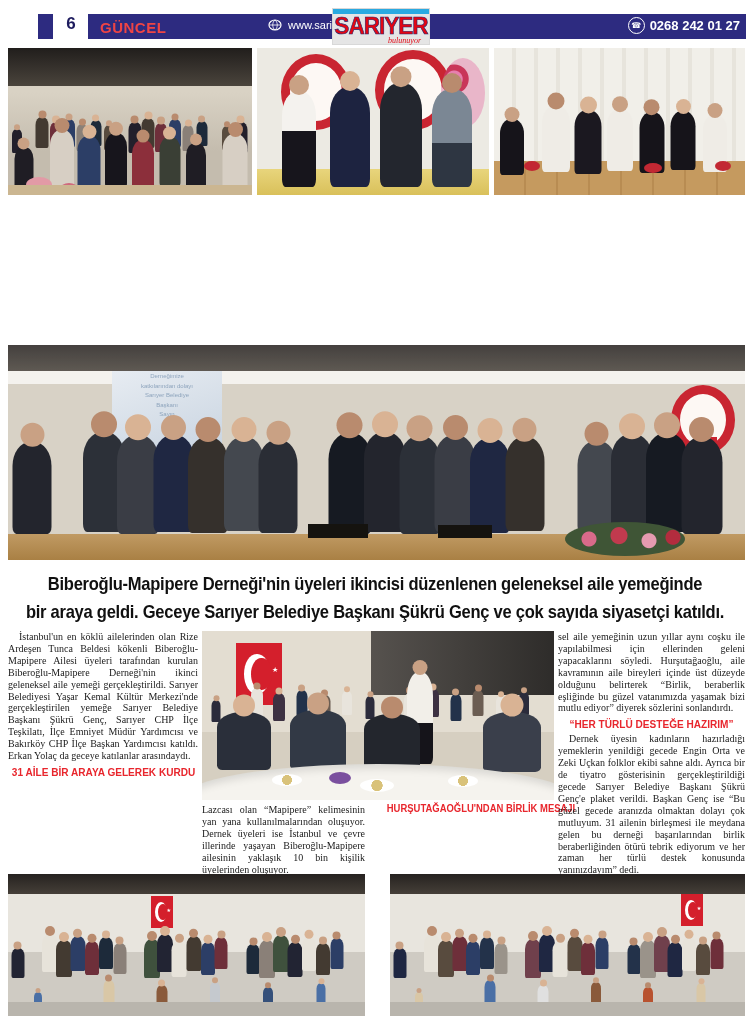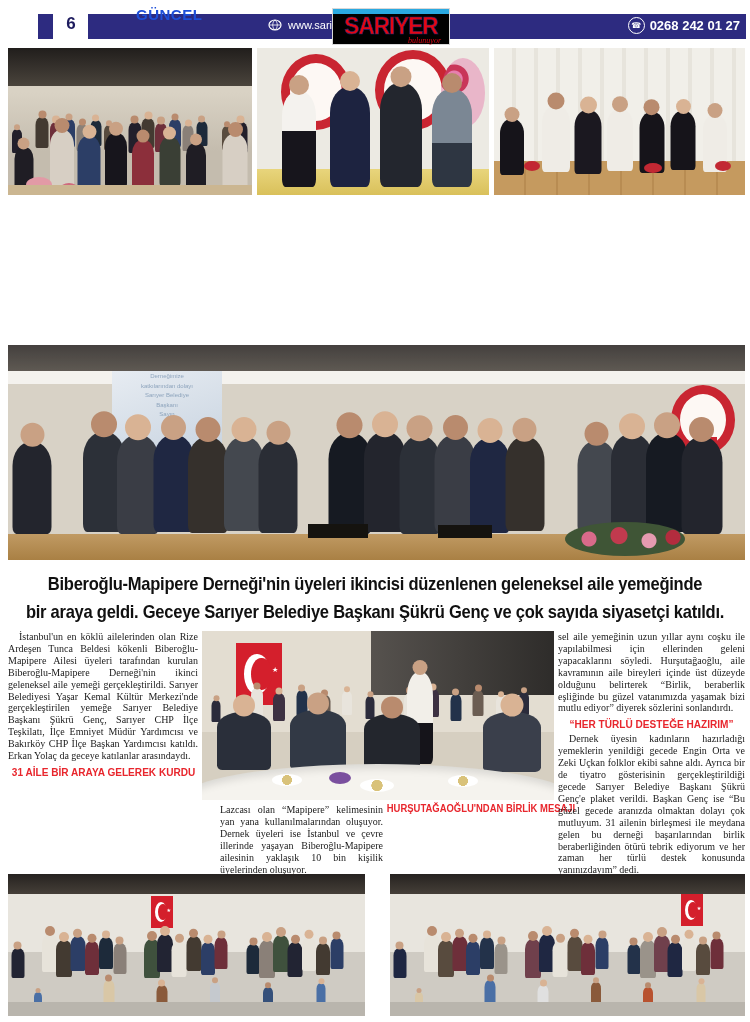--- a/index.html
+++ b/index.html
@@ -3,25 +3,25 @@
 <meta charset="utf-8">
 <style>
   html,body{margin:0;padding:0;background:#e9e9e9;}
   .page{position:relative;width:750px;height:1022px;margin:0 auto;background:#ffffff;overflow:hidden;
         font-family:"Liberation Serif",serif;color:#111;}
   
   .bar{position:absolute;left:88px;top:14px;width:658px;height:25px;background:#2d2b80;}
   .pgsq{position:absolute;left:38px;top:14px;width:15px;height:25px;background:#2d2b80;}
   .pgnum{position:absolute;left:55px;top:14px;width:32px;height:25px;line-height:25px;text-align:center;
          font:bold 17px "Liberation Sans",sans-serif;color:#1d1b5e;}
-  .section{position:absolute;left:100px;top:6px;font:bold 15px "Liberation Sans",sans-serif;
-           color:#1d4ed8;letter-spacing:.5px;margin-left:36px;}
+  .section{position:absolute;left:100px;top:19px;font:bold 15px "Liberation Sans",sans-serif;
+           color:#ef4444;letter-spacing:.5px;}
   .webgrp{position:absolute;left:268px;top:19px;display:flex;align-items:center;gap:5px;color:#fff;}
   .webgrp .txt{font:11px "Liberation Sans",sans-serif;}
-  .logo{position:absolute;left:333px;top:9px;width:116px;height:35px;background:#000000;box-shadow:0 0 0 1px #d8d8d8;}
+  .logo{position:absolute;left:333px;top:9px;width:96px;height:35px;background:#e5e5e5;box-shadow:0 0 0 1px #d8d8d8;}
   .logo .strip{position:absolute;left:0;top:0;right:0;height:5px;background:#2aa9e1;}
   .logo .word{position:absolute;left:0;right:0;top:4px;text-align:center;
               font:bold 23px/26px "Liberation Sans",sans-serif;color:#e30613;
               letter-spacing:-1px;transform:scaleX(.98);-webkit-text-stroke:.6px #23256d;}
   .logo .sub{position:absolute;right:8px;bottom:-1px;font:italic 8px "Liberation Serif",serif;color:#e30613;}
   .phonegrp{position:absolute;right:10px;top:17px;display:flex;align-items:center;gap:5px;color:#fff;}
   .phonegrp .circ{width:15px;height:15px;border:1.5px solid #fff;border-radius:50%;
                   display:flex;align-items:center;justify-content:center;font-size:8px;line-height:1;}
   .phonegrp .num{font:bold 13px "Liberation Sans",sans-serif;}
   
@@ -357,21 +357,21 @@
     <div class="fig" style="left:88%;bottom:28px;width:58px;height:60px;background:#3a3f4b;">
         <div class="head" style="width:23px;height:23px;background:#d9b394;"></div>
       </div>
     <div class="table" style="left:-6%;bottom:-34px;width:112%;height:70px;"></div>
     <div class="plate" style="left:20%;bottom:14px;width:30px;height:12px;"></div>
     <div class="plate" style="left:45%;bottom:8px;width:34px;height:13px;"></div>
     <div class="plate" style="left:70%;bottom:13px;width:30px;height:12px;"></div>
     <div class="blob" style="left:36%;bottom:16px;width:22px;height:12px;background:#7a4f9e;"></div>
   </div>
 
-  <div class="col" style="left:202px;top:804px;width:163px;height:70px;margin-left:18px;">
+  <div class="col" style="left:202px;top:804px;width:163px;height:70px;">
     <p style="text-indent:0;">Lazcası olan “Mapipere” kelimesinin yan yana kullanılmalarından oluşuyor. Dernek üyeleri ise İstanbul ve çevre illerinde yaşayan Biberoğlu-Mapipere ailesinin yaklaşık 10 bin kişilik üyelerinden oluşuyor.</p>
   </div>
 
   <div class="col" style="left:378px;top:802px;width:176px;height:72px;">
     <div class="subhead" style="margin-top:0;transform:scaleX(.9);">HURŞUTAĞAOĞLU'NDAN BİRLİK MESAJI</div>
   </div>
 
   <div class="col" style="left:558px;top:631px;width:187px;height:242px;">
     <p style="text-indent:0;">sel aile yemeğinin uzun yıllar aynı coşku ile yapılabilmesi için ellerinden geleni yapacaklarını söyledi. Hurşutağaoğlu, aile kavramının aile bireyleri içinde üst düzeyde olduğunu belirterek “Birlik, beraberlik eşliğinde bu güzel vatanımızda yaşamak bizi mutlu ediyor” diyerek sözlerini sonlandırdı.</p>
     <div class="subhead">“HER TÜRLÜ DESTEĞE HAZIRIM”</div>

